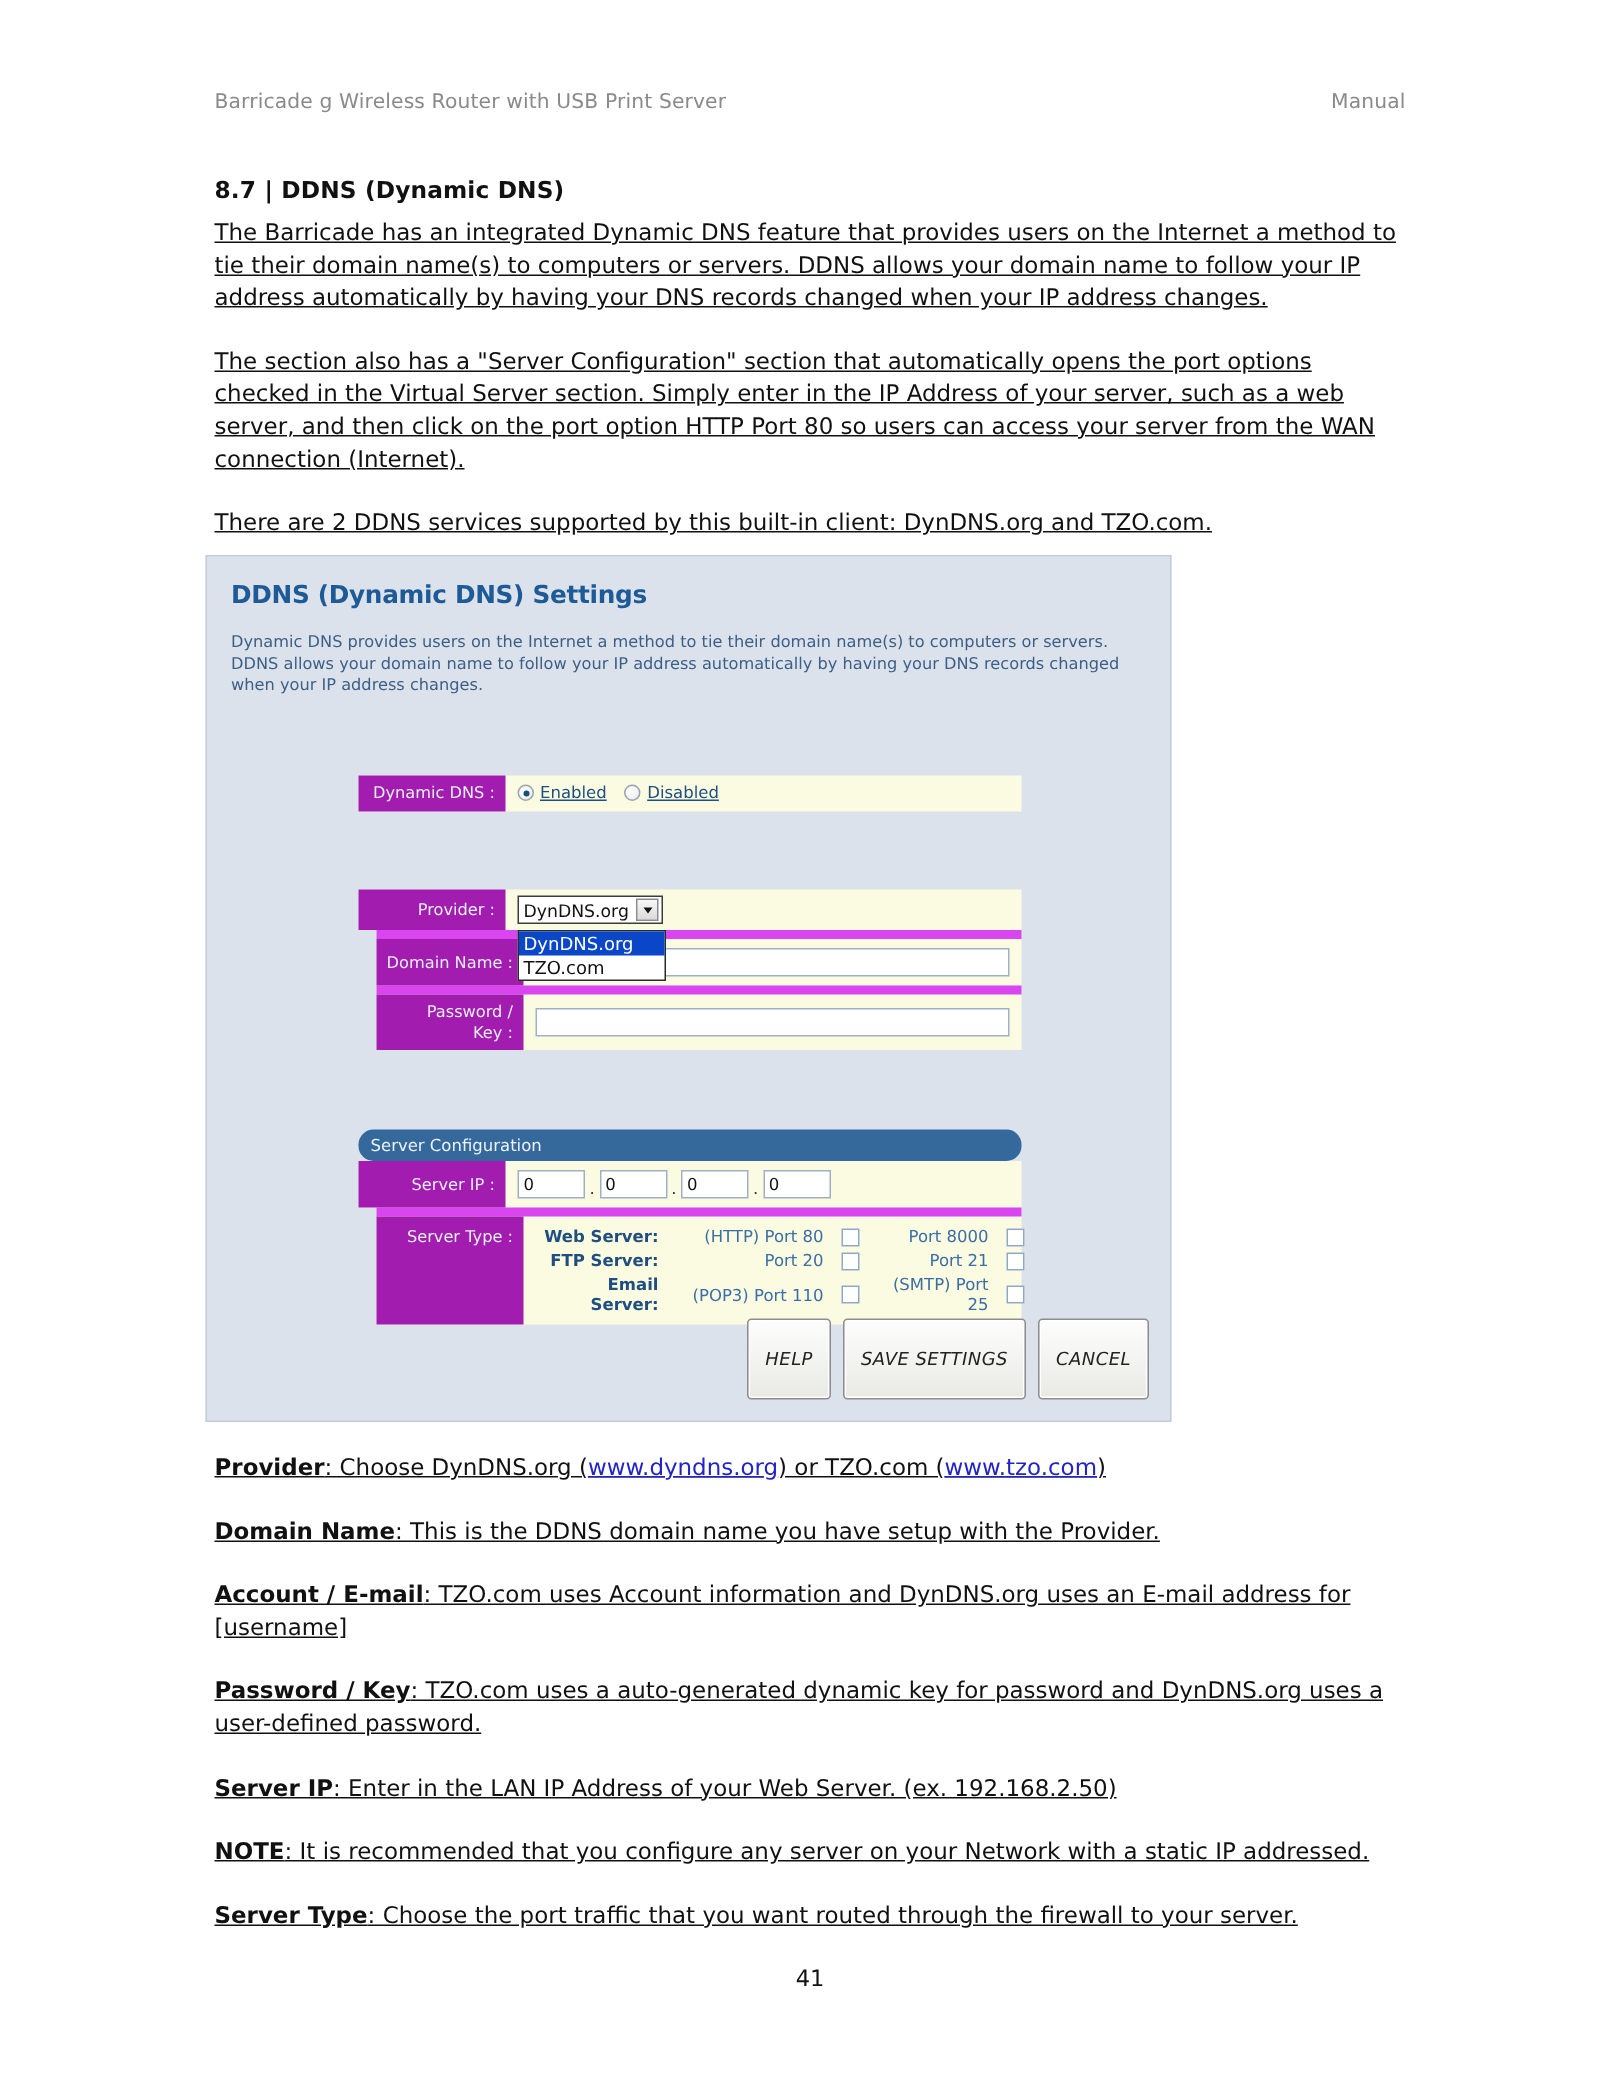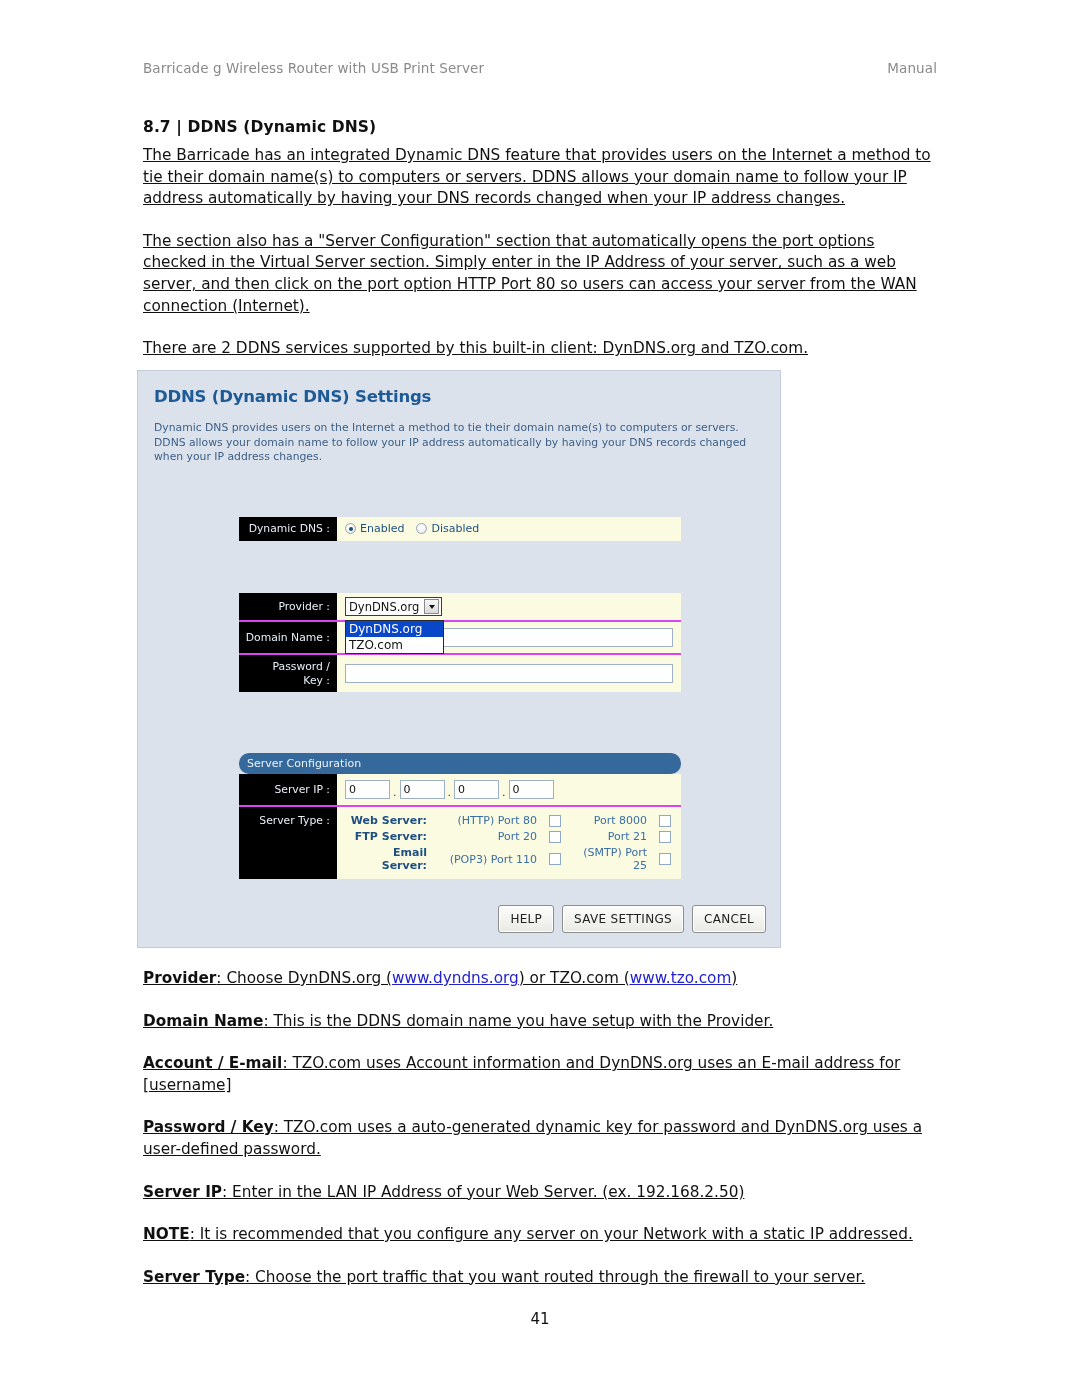--- a/index.html
+++ b/index.html
@@ -102,45 +102,45 @@
     left: 101px;
   }
   .frow {
     display: flex;
     align-items: stretch;
     background: #fbfbe2;
   }
   .flabel {
     width: 98px;
     min-width: 98px;
-    background: #000000;
+    background: #a21caf;
     color: #e8eff7;
     font-size: 10.8px;
     text-align: right;
     padding: 5px 7px 5px 4px;
     box-sizing: border-box;
     line-height: 13.5px;
     display: flex;
     flex-direction: column;
     justify-content: center;
     align-items: flex-end;
   }
   .fvalue {
     flex: 1;
     padding: 5px 8px;
     box-sizing: border-box;
     display: flex;
     align-items: center;
     font-size: 11px;
     color: #1e4f80;
   }
-  .divider-row { border-top: 2px solid #d946ef; }
-
-  
-  .radio-wrap { display: flex; align-items: center; gap: 4px; margin-right: 12px; }
+  .divider-row { border-top: 6px solid #d946ef; margin-left: 12px; }
+
+  
+  .radio-wrap { display: flex; align-items: center; gap: 4px; margin-right: 12px; text-decoration: underline; }
   .radio {
     width: 11px; height: 11px;
     border-radius: 50%;
     border: 1px solid #9aa4b0;
     background: radial-gradient(circle at 38% 35%, #ffffff 0%, #f2f2f2 60%, #dcdcdc 100%);
     position: relative;
     box-sizing: border-box;
   }
   .radio.on::after {
     content: "";
@@ -259,24 +259,25 @@
     gap: 8px;
     align-items: center;
   }
   .btn {
     font-family: "DejaVu Sans", sans-serif;
     font-size: 12px;
     color: #222;
     background: linear-gradient(#fdfdfd, #e9e9e4);
     border: 1px solid #8d8d8d;
     border-radius: 3px;
-    padding: 6px 11px;
+    padding: 19px 11px;
     box-shadow: inset 0 0 0 1px #ffffff;
     letter-spacing: 0.3px;
     white-space: nowrap;
+    font-style: italic;
   }
 
   
   .pageno {
     position: absolute;
     left: 0;
     top: 1310px;
     width: 1080px;
     text-align: center;
     font-size: 15px;

